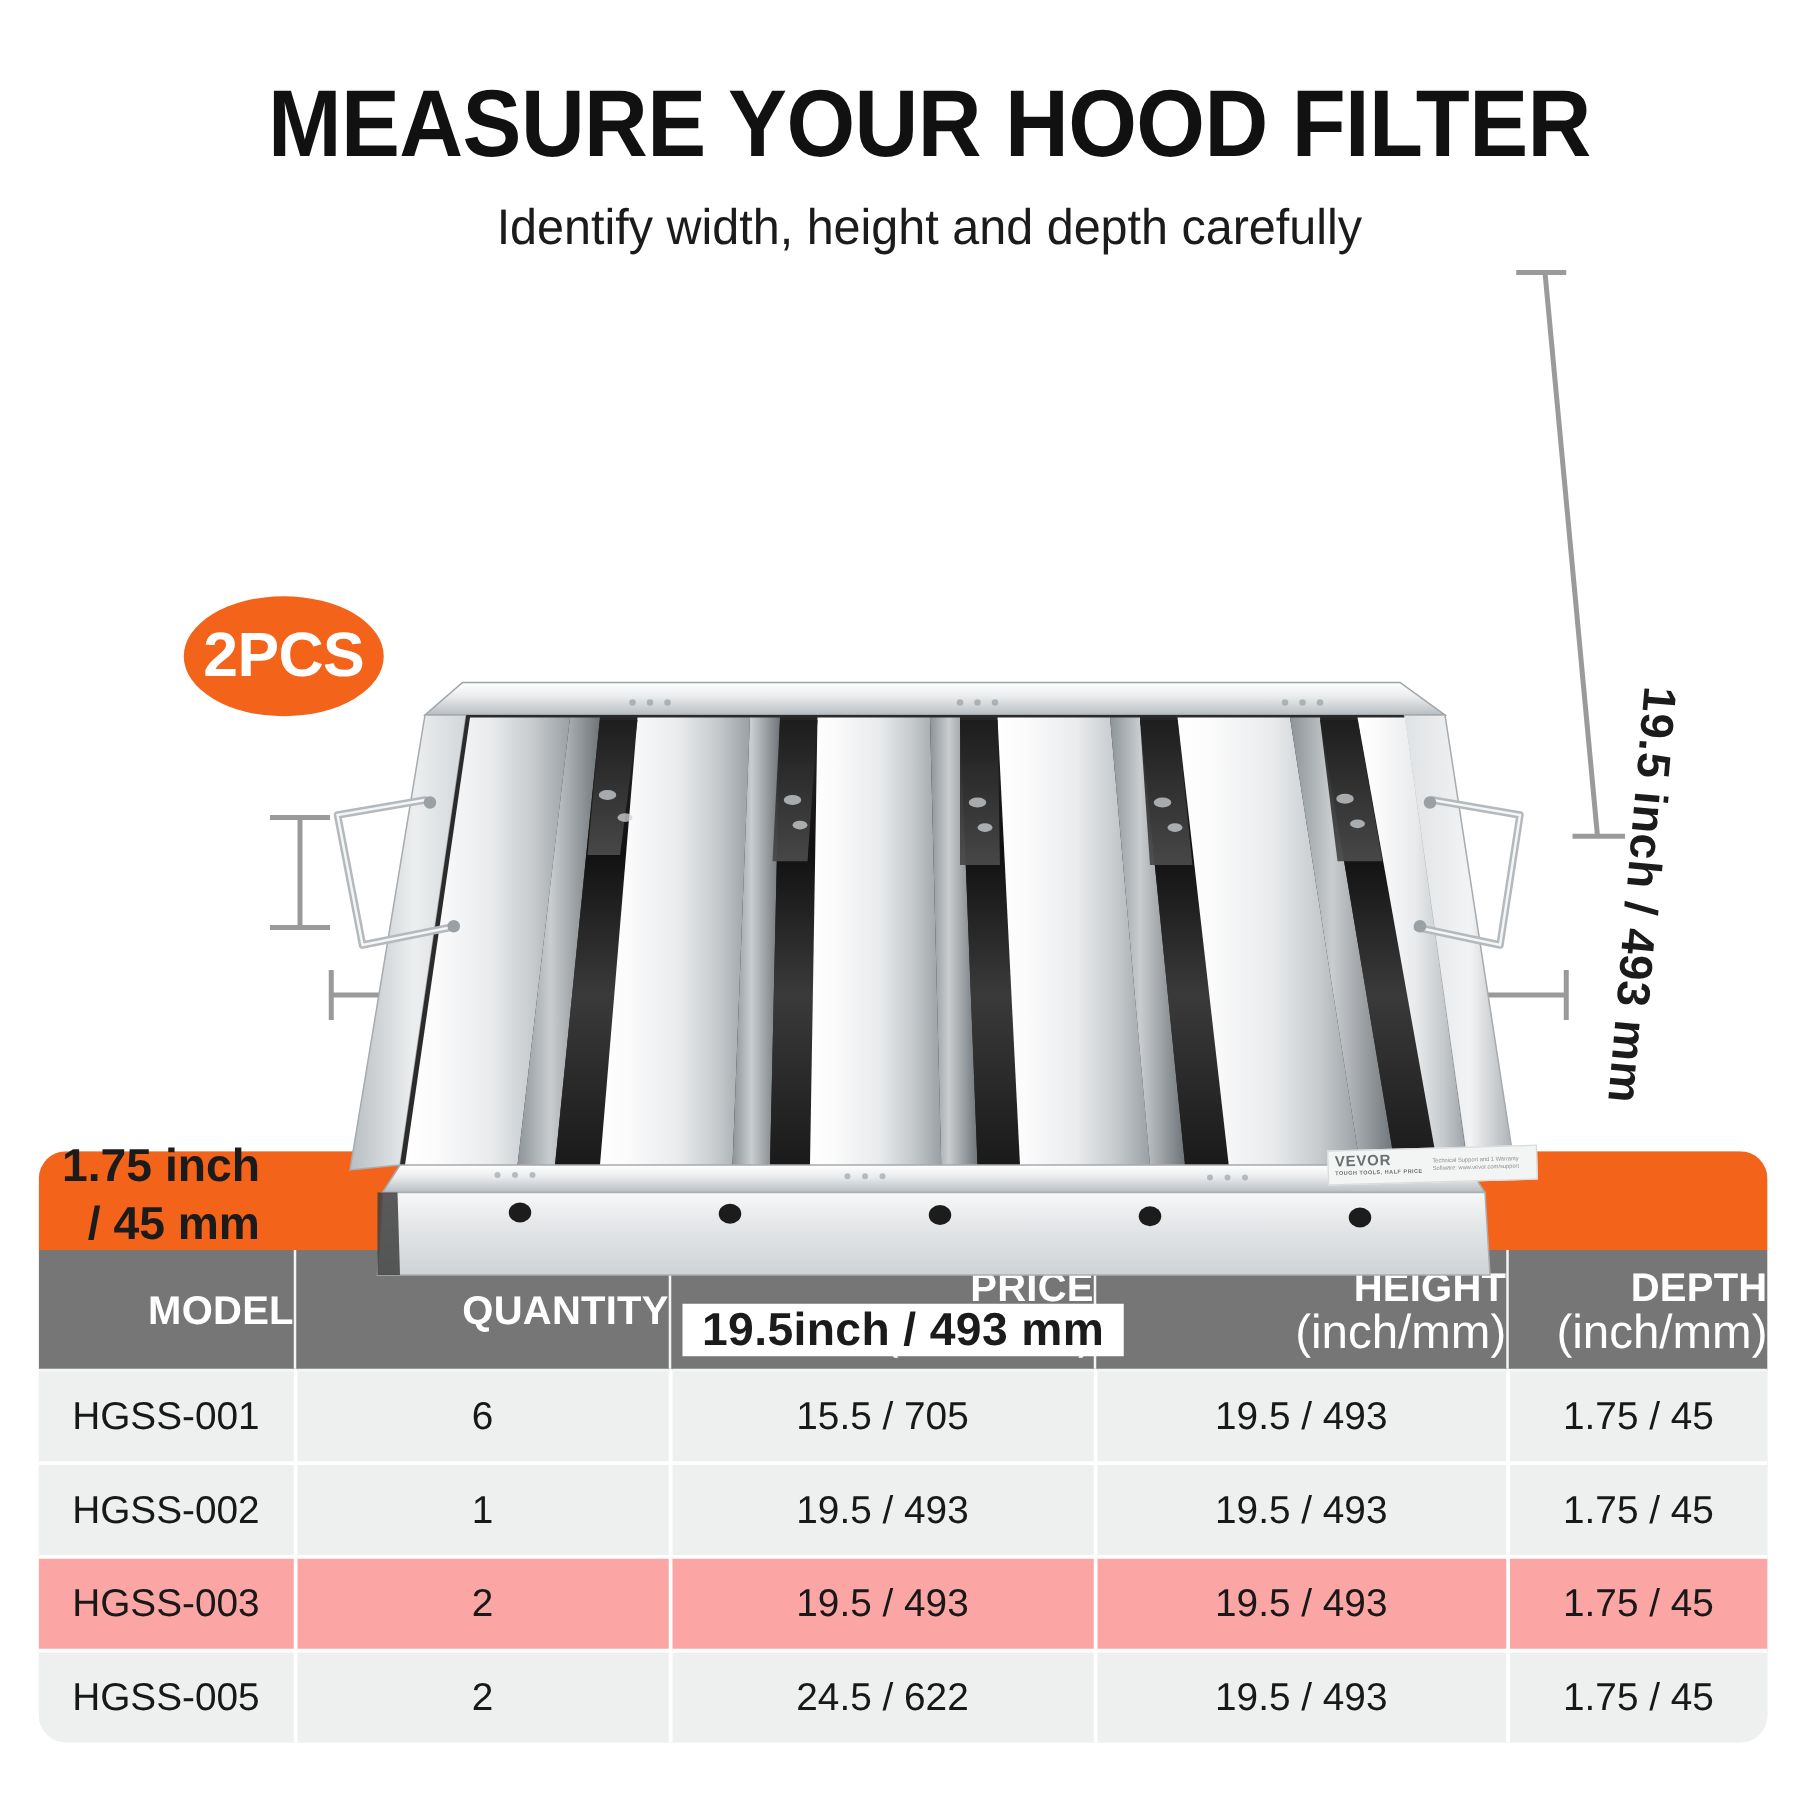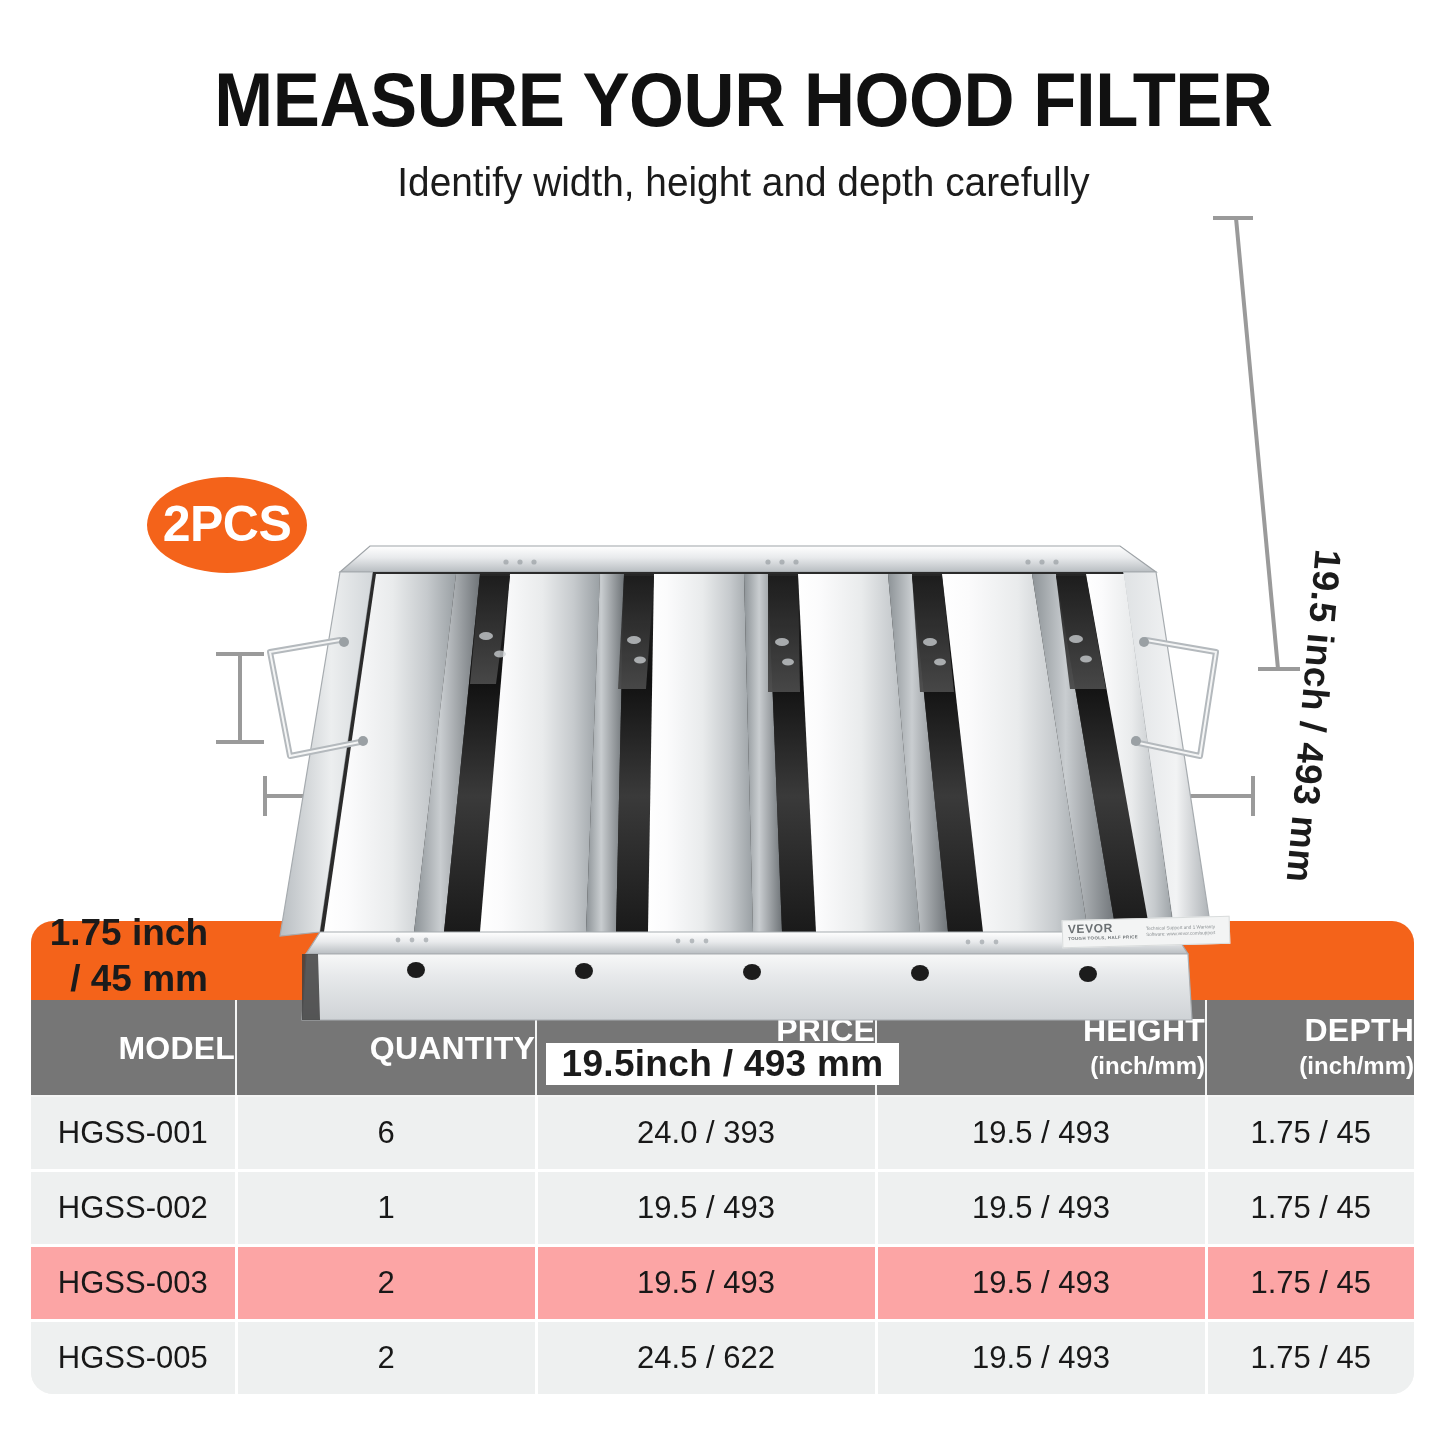--- a/index.html
+++ b/index.html
@@ -229,22 +229,22 @@
   }
   table.size-table thead th:last-child { border-right: none; }
   .th-main {
     display: block;
     font-size: 32px;
     font-weight: 700;
     letter-spacing: 0.2px;
   }
   .th-sub {
     display: block;
-    font-size: 24px;
-    font-weight: 700;
+    font-size: 38px;
+    font-weight: 400;
     letter-spacing: 0px;
   }
   table.size-table tbody td {
     background: #eef0f0;
     color: #181818;
     height: 72px;
     font-size: 31px;
     font-weight: 400;
     border-right: 3px solid #ffffff;
     border-bottom: 3px solid #ffffff;
@@ -509,21 +509,21 @@
         <th>
           <span class="th-main">DEPTH</span>
           <span class="th-sub">(inch/mm)</span>
         </th>
       </tr>
     </thead>
     <tbody id="table-body">
         <tr>
           <td>HGSS-001</td>
           <td>6</td>
-          <td>24.0 / 393</td>
+          <td>15.5 / 705</td>
           <td>19.5 / 493</td>
           <td>1.75 / 45</td>
         </tr>
         <tr>
           <td>HGSS-002</td>
           <td>1</td>
           <td>19.5 / 493</td>
           <td>19.5 / 493</td>
           <td>1.75 / 45</td>
         </tr>

